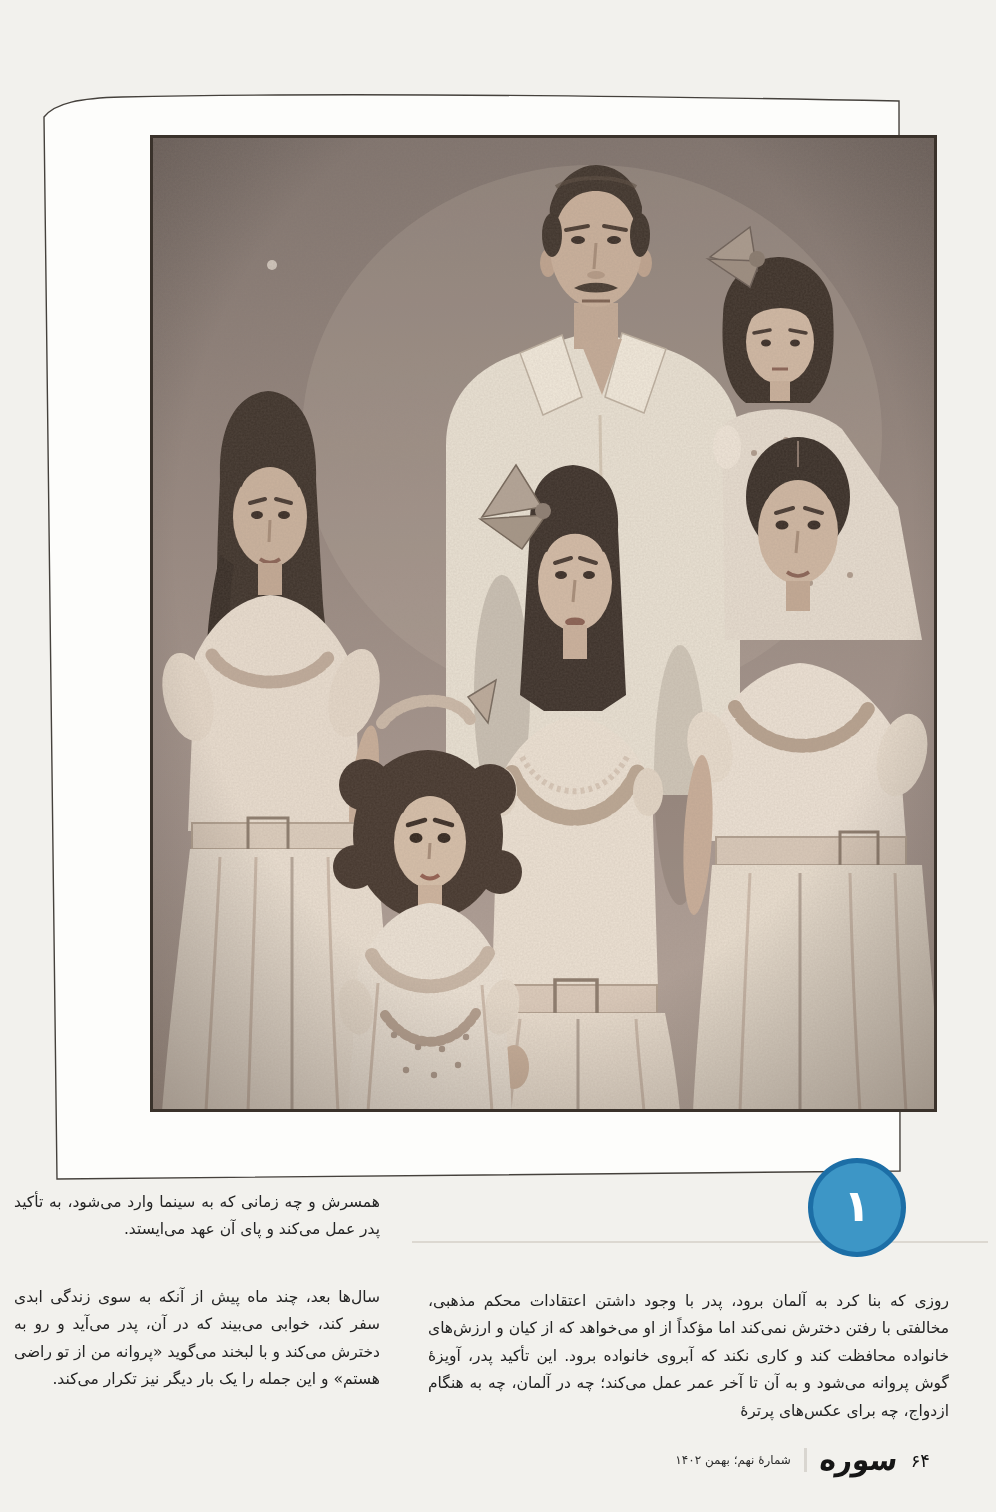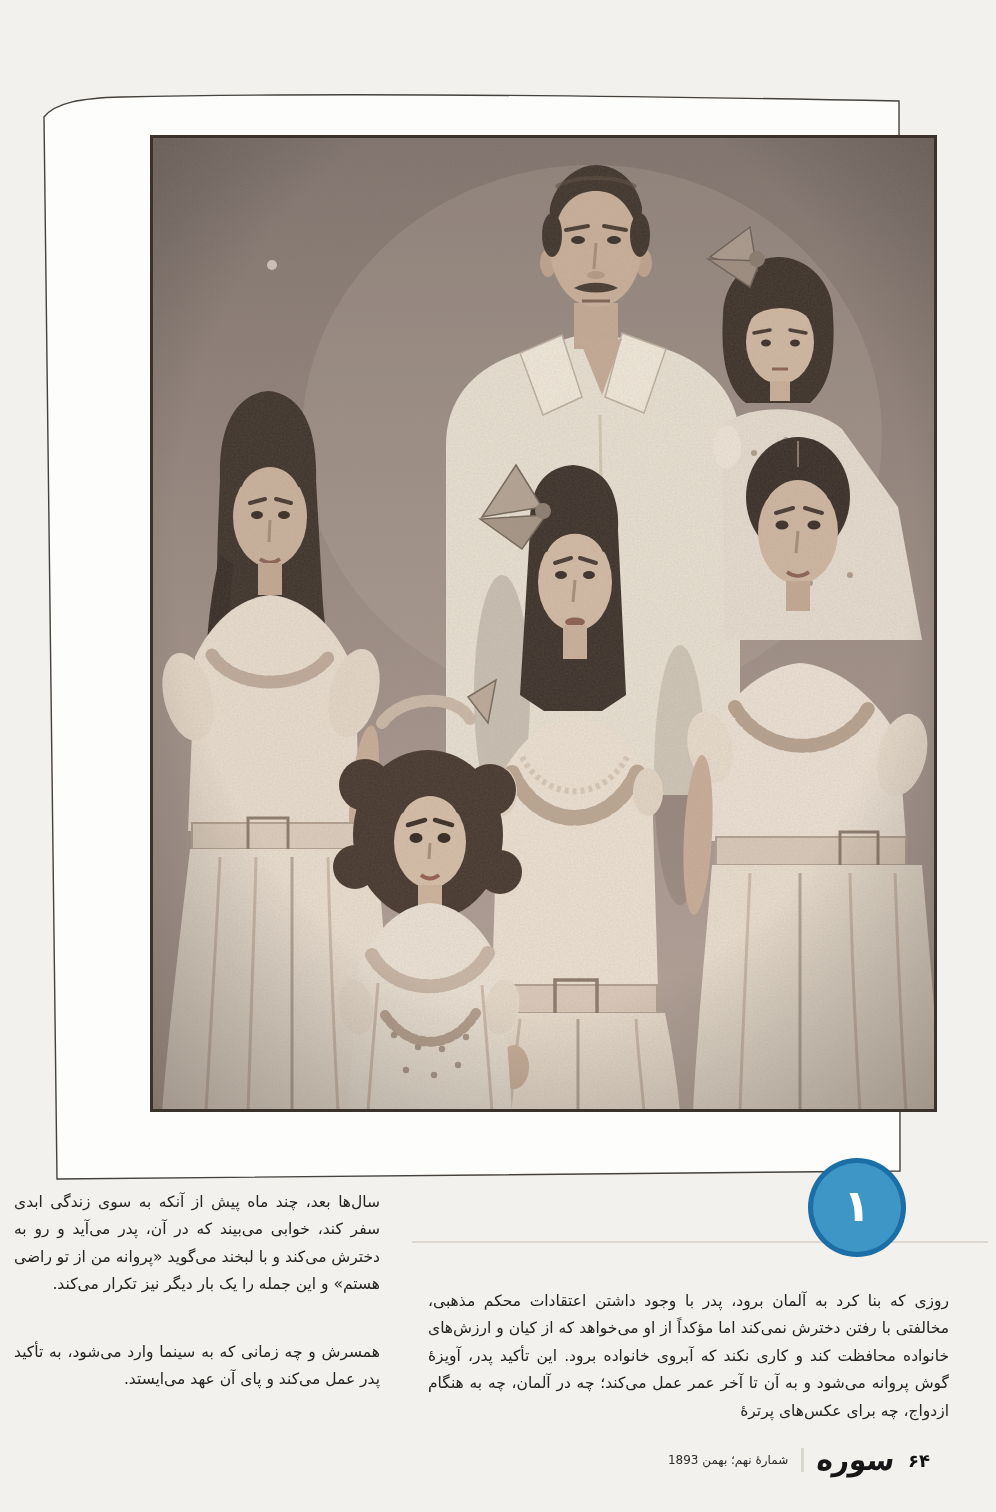--- a/index.html
+++ b/index.html
@@ -32,21 +32,21 @@
   .col-right{left:416px;top:1276px;width:545px;}
   .col-left{left:14px;top:1189px;width:366px;}
   .col-left p{margin:0;}
   .col-left p + p{margin-top:40px;}
   .col-right p{margin:12px;}
 
   .footer{
     position:absolute;top:1440px;right:66px;height:40px;z-index:3;
     display:flex;direction:rtl;align-items:center;gap:13px;
   }
-  .footer .pagenum{font-size:18px;font-weight:bold;color:#111;}
+  .footer .pagenum{font-size:18px;font-weight:normal;color:#111;}
   .footer .logo{
     font-size:28px;font-weight:bold;color:#161616;
     transform:skewX(-8deg) scaleY(1.08);letter-spacing:-1px;line-height:1;
   }
   .footer .sep{width:3px;height:24px;background:#d9d6d0;}
   .footer .issue{font-size:12px;color:#2b2b2b;}
 </style>
 </head>
 <body>
 
@@ -261,24 +261,24 @@
 
   <div class="num-circle">
     <span>۱</span>
   </div>
   <div class="headline-rule"></div>
 
   <div class="body-col col-right">
     <p>روزی که بنا کرد به آلمان برود، پدر با وجود داشتن اعتقادات محکم مذهبی، مخالفتی با رفتن دخترش نمی‌کند اما مؤکداً از او می‌خواهد که از کیان و ارزش‌های خانواده محافظت کند و کاری نکند که آبروی خانواده برود. این تأکید پدر، آویزۀ گوش پروانه می‌شود و به آن تا آخر عمر عمل می‌کند؛ چه در آلمان، چه به هنگام ازدواج، چه برای عکس‌های پرترۀ</p>
   </div>
   <div class="body-col col-left">
+    <p>همسرش و چه زمانی که به سینما وارد می‌شود، به تأکید پدر عمل می‌کند و پای آن عهد می‌ایستد.</p>
     <p>سال‌ها بعد، چند ماه پیش از آنکه به سوی زندگی ابدی سفر کند، خوابی می‌بیند که در آن، پدر می‌آید و رو به دخترش می‌کند و با لبخند می‌گوید «پروانه من از تو راضی هستم» و این جمله را یک بار دیگر نیز تکرار می‌کند.</p>
-    <p>همسرش و چه زمانی که به سینما وارد می‌شود، به تأکید پدر عمل می‌کند و پای آن عهد می‌ایستد.</p>
   </div>
 
   <div class="footer">
     <span class="pagenum">۶۴</span>
     <span class="logo">سوره</span>
     <span class="sep"></span>
-    <span class="issue">شمارۀ نهم؛ بهمن 1893</span>
+    <span class="issue">شمارۀ نهم؛ بهمن ۱۴۰۲</span>
   </div>
 
 </div>
 
 </body></html>

